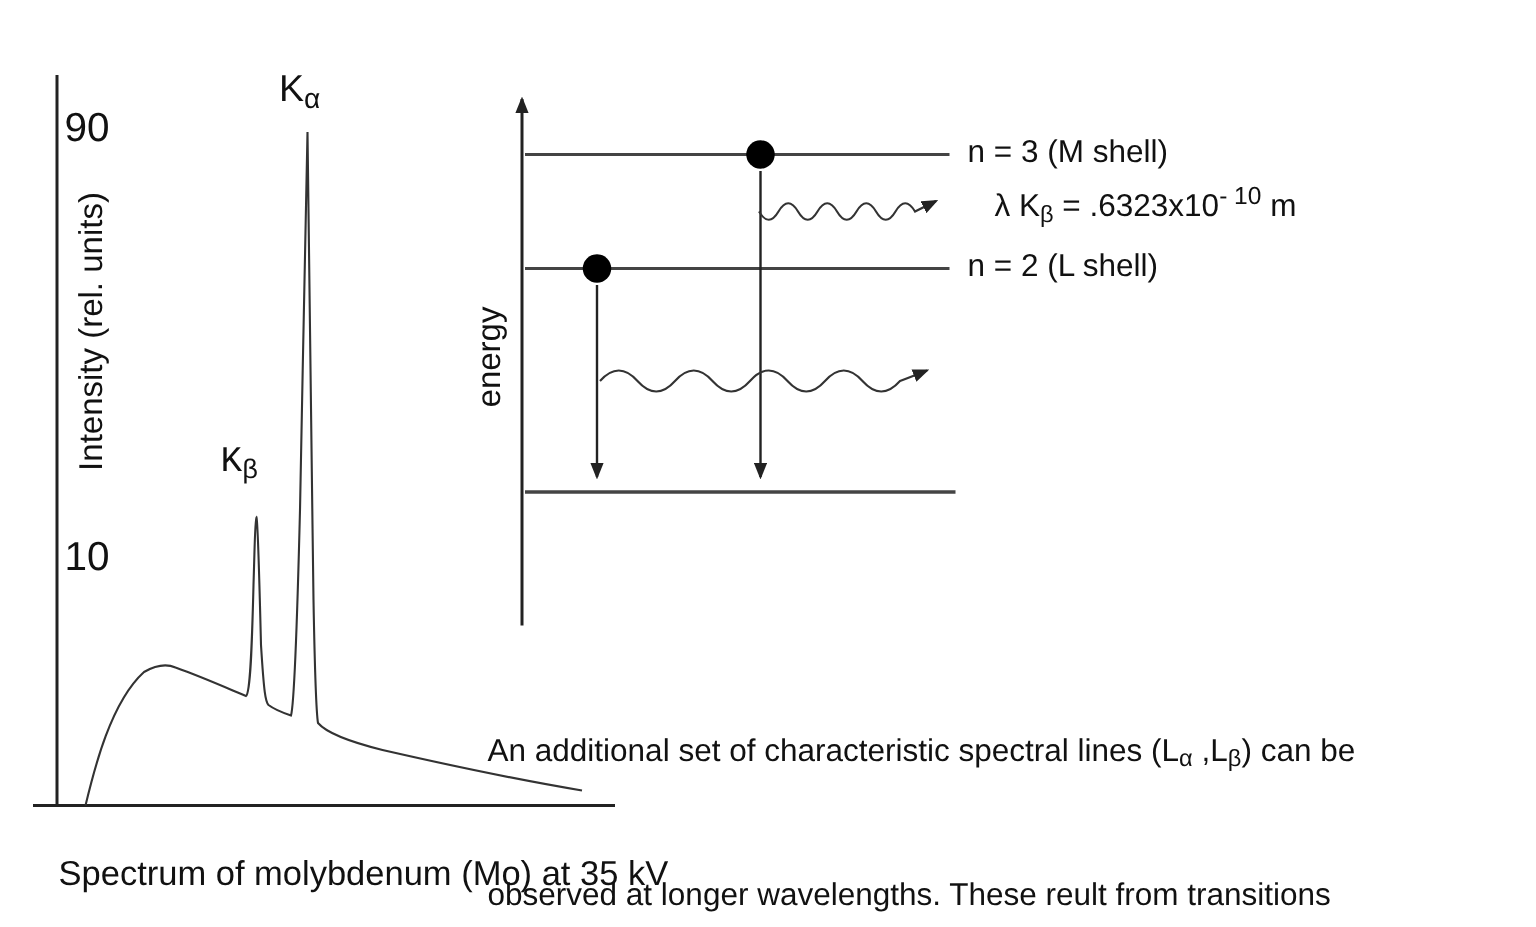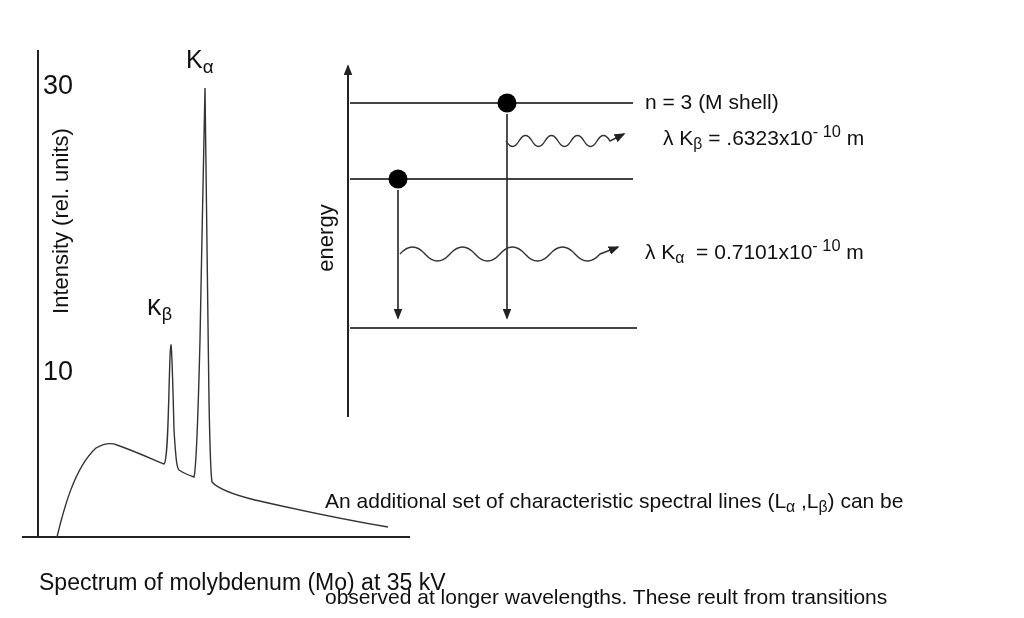--- a/index.html
+++ b/index.html
@@ -60,39 +60,39 @@
     <circle cx="398" cy="179" r="9.5" fill="#000"></circle>
     <circle cx="507" cy="103" r="9.5" fill="#000"></circle>
 
     <path d="M398,190 L398,318" stroke="#222" stroke-width="1.6" fill="none" marker-end="url(#arrow)"></path>
     <path d="M507,114 L507,318" stroke="#222" stroke-width="1.6" fill="none" marker-end="url(#arrow)"></path>
 
     <path d="M506,141 q6.5,11 13,0 q6.5,-11 13,0 q6.5,11 13,0 q6.5,-11 13,0 q6.5,11 13,0 q6.5,-11 13,0 q6.5,11 13,0 q6.5,-11 13,0 q6,-3 14,-7" stroke="#333" stroke-width="1.4" fill="none" marker-end="url(#arrow)"></path>
     <path d="M400,254 q12.5,-14 25,0 q12.5,14 25,0 q12.5,-14 25,0 q12.5,14 25,0 q12.5,-14 25,0 q12.5,14 25,0 q12.5,-14 25,0 q12.5,14 25,0 q8,-3 18,-7" stroke="#333" stroke-width="1.4" fill="none" marker-end="url(#arrow)"></path>
   </svg>
 
-  <div class="t tick" style="left:43px;top:70px;">30</div>
+  <div class="t tick" style="left:43px;top:70px;">90</div>
   <div class="t tick" style="left:43px;top:329px;margin-top:27px;">10</div>
 
   <div class="t ylabel rot" style="left:48px;top:338px;width:234px;">Intensity (rel. units)</div>
 
   <div class="t peaklabel" style="left:186px;top:45px;"><span>K</span><sub>α</sub></div>
 
   <div class="t peaklabel2" style="left:147px;top:295px;font-family:Liberation Mono, monospace;"><span>K</span><sub>β</sub></div>
 
   <div class="t caption" style="left:3px;top:569px;">Spectrum of molybdenum (Mo) at 35 kV</div>
 
   <div class="t energylabel rot" style="left:313px;top:277px;width:78px;">energy</div>
 
   <div class="t lvl" style="left:645px;top:90px;">n = 3 (M shell)</div>
 
   <div class="t lam" style="left:663px;top:122px;"><span>λ K</span><sub>β</sub><span> = .6323x10</span><sup>- 10</sup><span> m</span></div>
 
+  <div class="t lvl" style="left:645px;top:166px;">n = 2 (L shell)</div>
 
-  <div class="t lam" style="left:645px;top:236px;"><span>λ K</span><sub>α</sub><span>  = 0.7101x10</span><sup>- 10</sup><span> m</span></div>
 
 
   <div class="t note" style="left:325px;top:426px;width:692px;">
     <div><span>An additional set of characteristic spectral lines (L</span><sub>α</sub><span> ,L</span><sub>β</sub><span>) can be</span></div>
     <div>observed at longer wavelengths. These reult from transitions</div>
     
   </div>
 
 </div>
 

